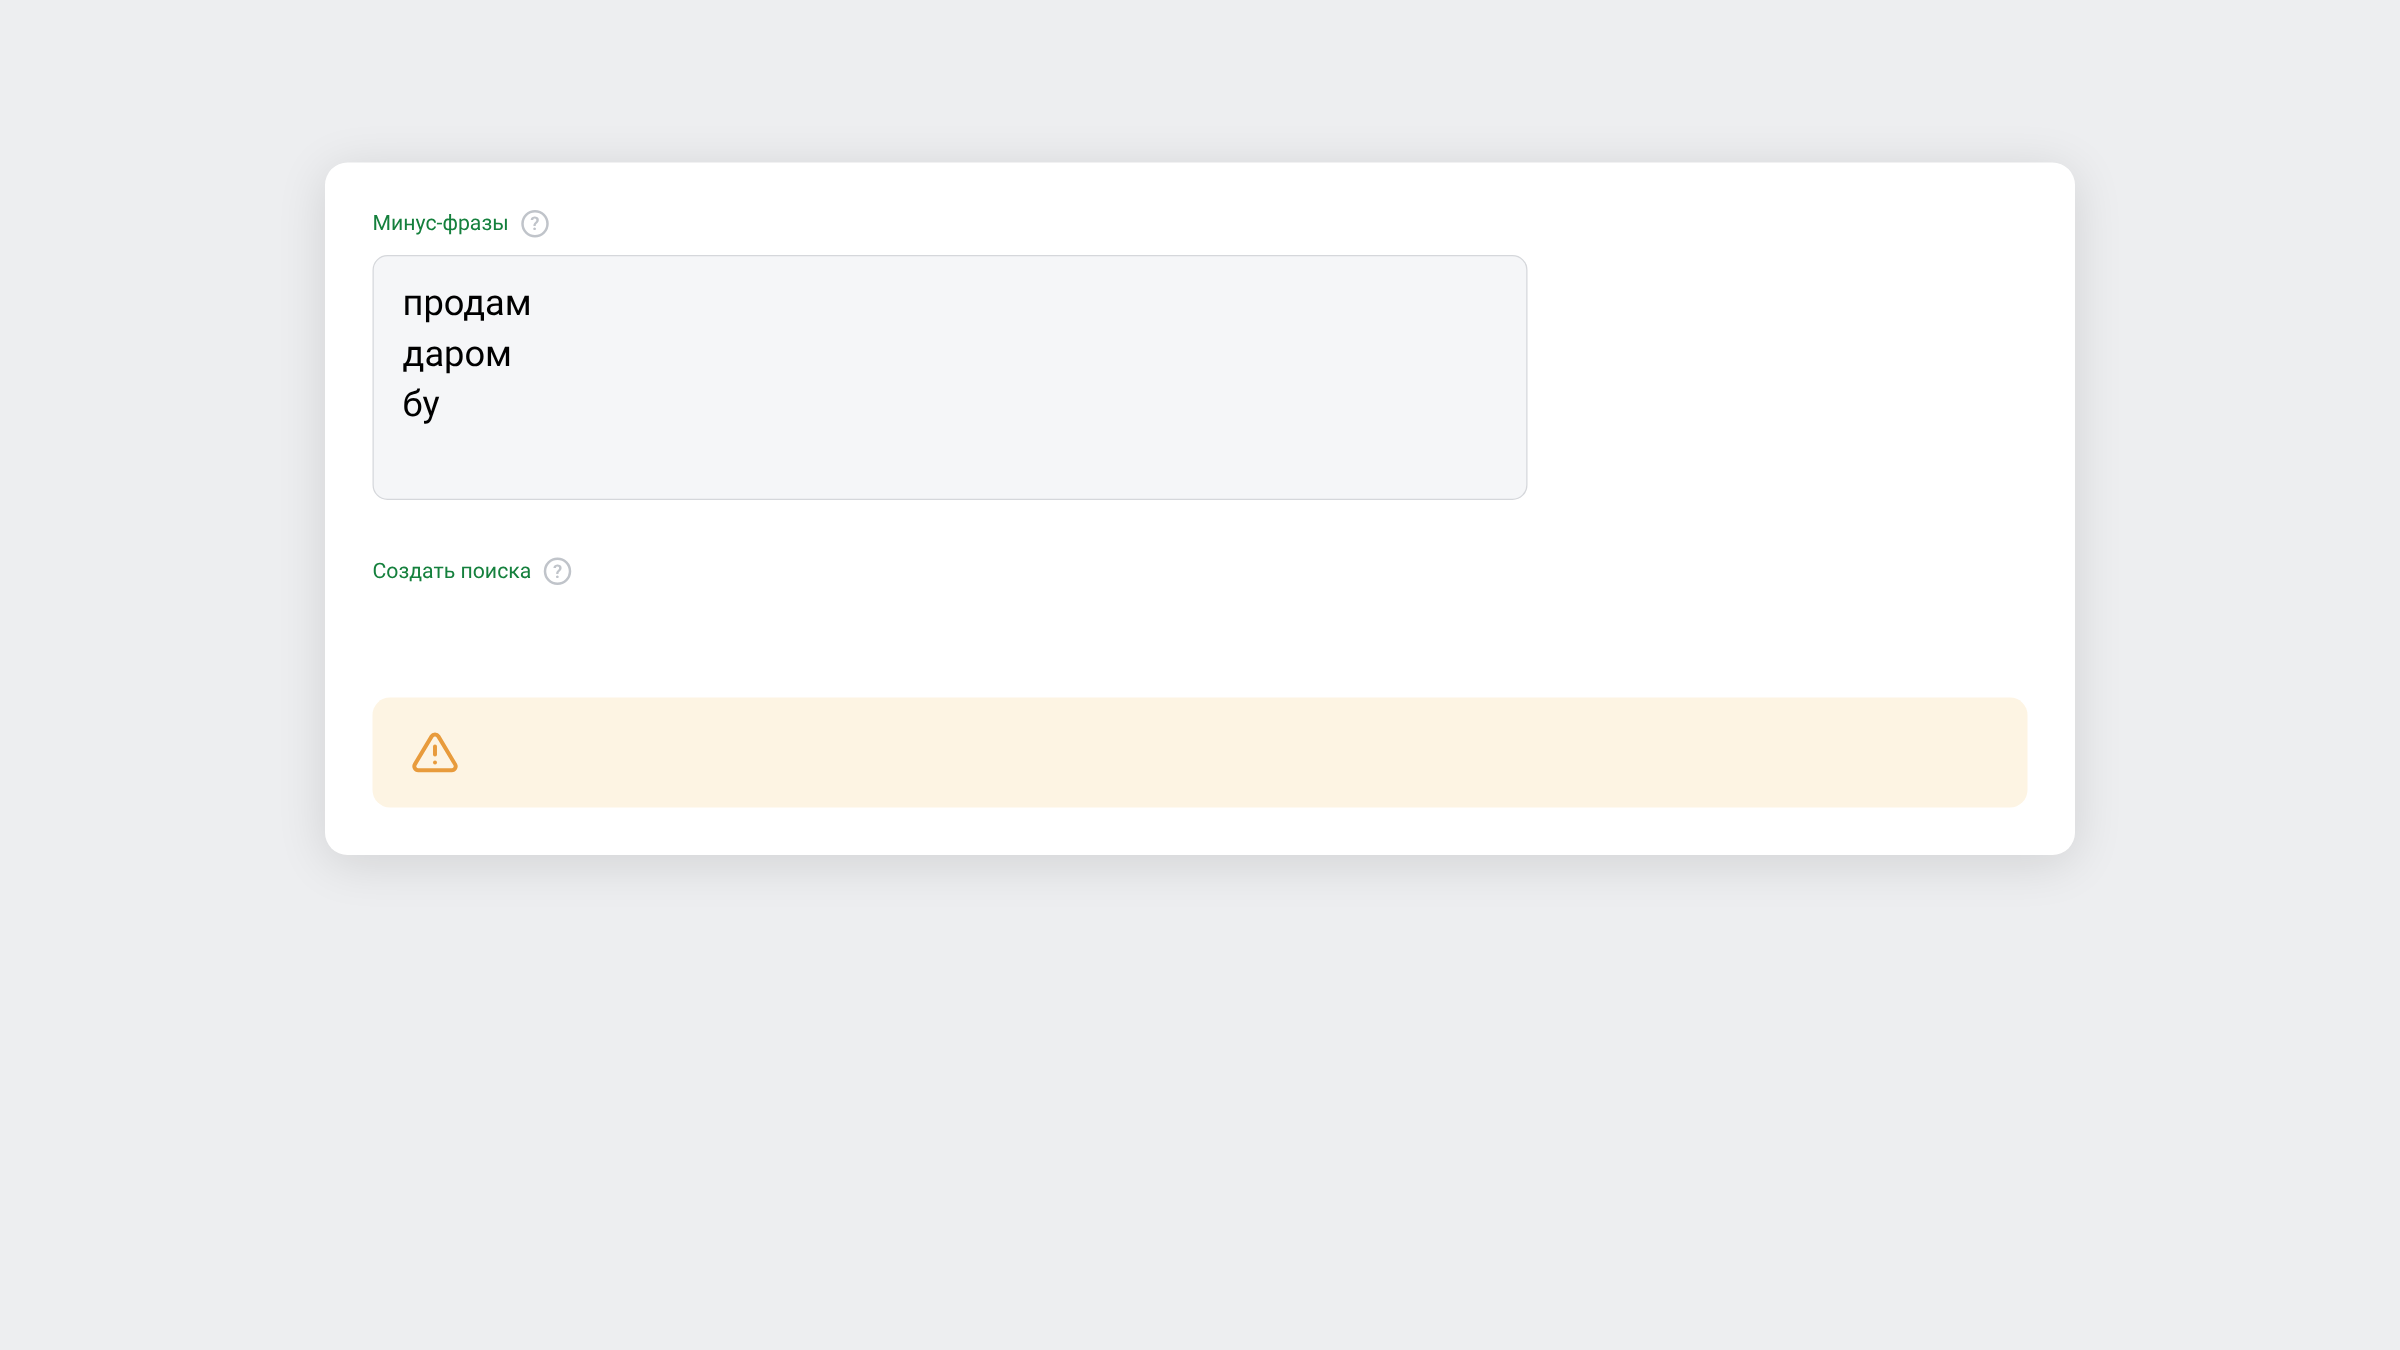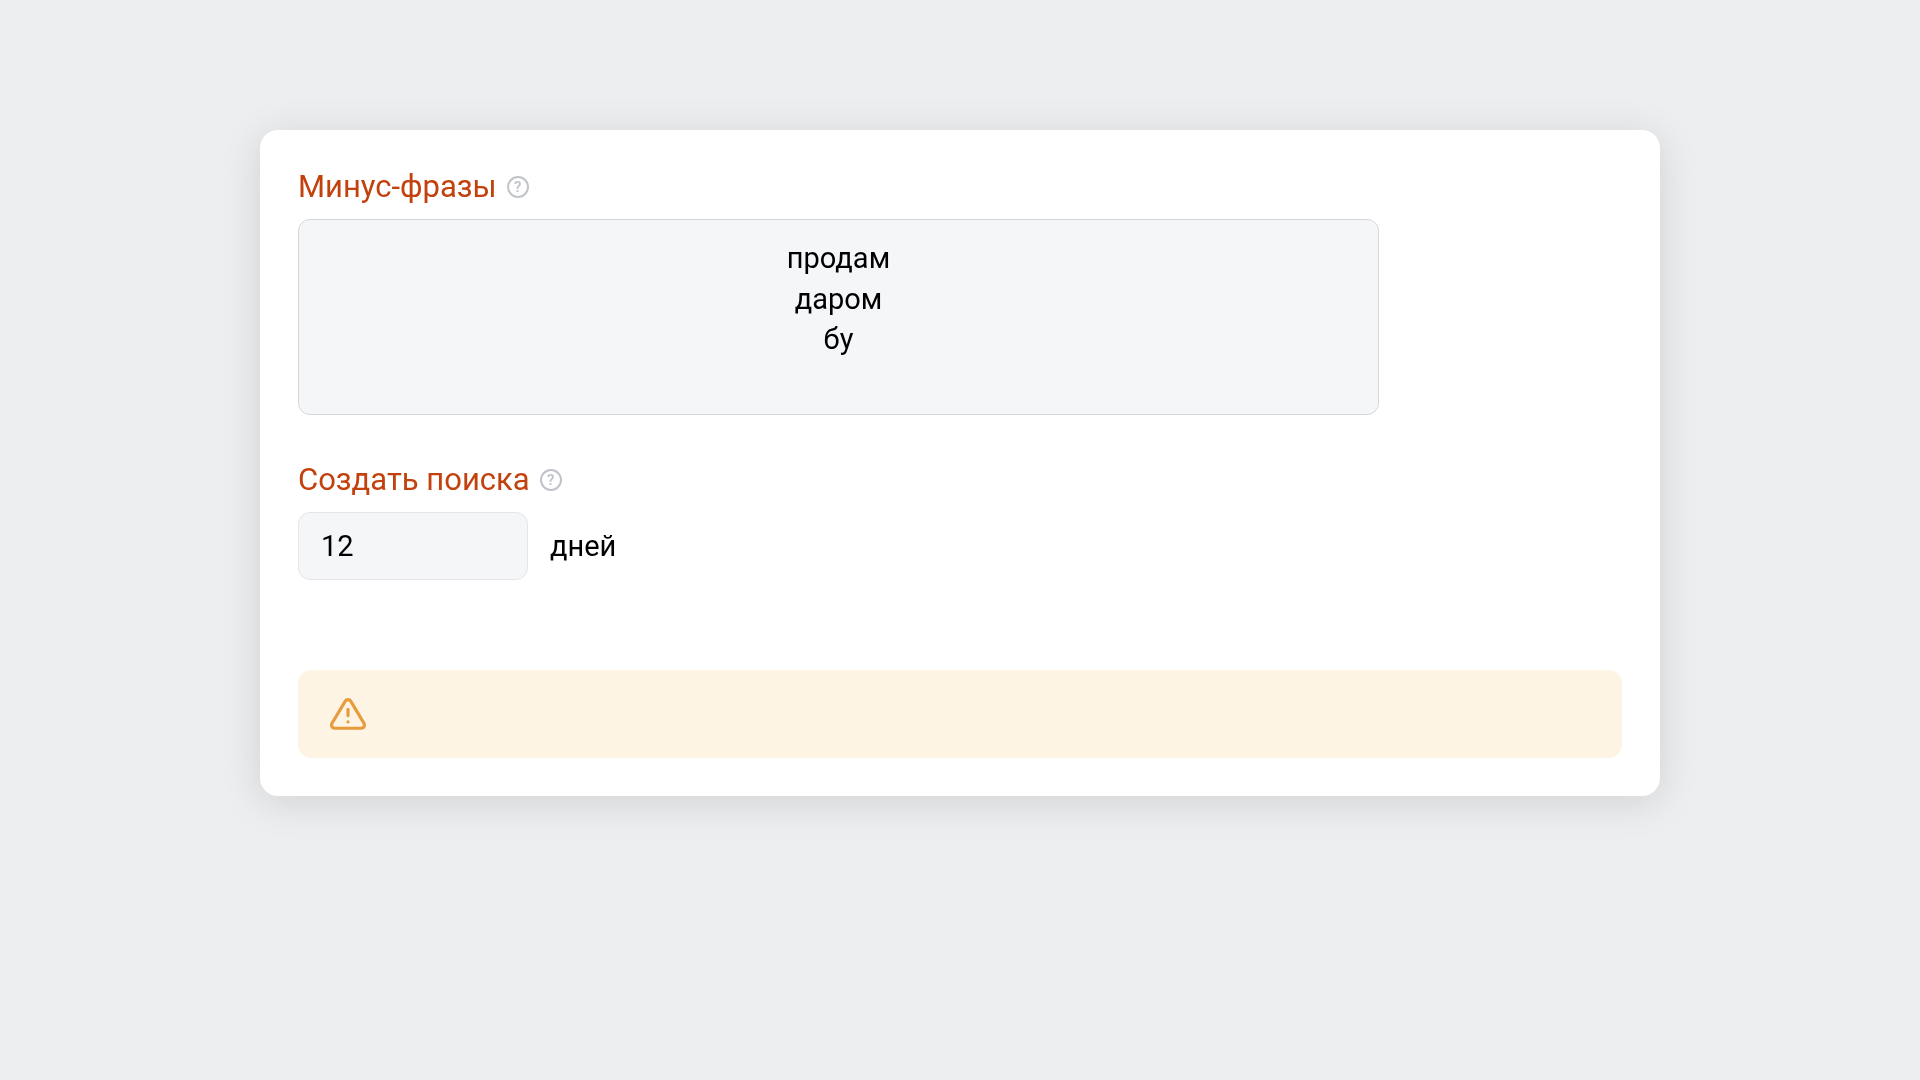--- a/index.html
+++ b/index.html
@@ -27,52 +27,51 @@
     .field-group {
       margin-bottom: 42px;
     }
     .field-label-row {
       display: flex;
       align-items: center;
       gap: 10px;
       margin-bottom: 14px;
     }
     .field-label {
-      font-size: 31px;
-      color: #c2410c;
+      font-size: 17px;
+      color: #15803d;
       font-weight: 400;
     }
     .help-icon {
       width: 22px;
       height: 22px;
       border: 2px solid #c0c4ca;
       border-radius: 50%;
       display: flex;
       align-items: center;
       justify-content: center;
       color: #c0c4ca;
       font-size: 15px;
       font-weight: 600;
       cursor: pointer;
     }
     .textarea-input {
-      width: 1081px;
+      width: 924px;
       min-height: 196px;
       background: #f5f6f8;
       border: 1px solid #d5d7db;
       border-radius: 12px;
       padding: 18px 23px;
       font-size: 29px;
       line-height: 1.4;
       color: #000000;
       font-family: inherit;
       resize: none;
       outline: none;
       white-space: pre-line;
-      text-align: center;
     }
     .period-row {
       display: flex;
       align-items: center;
       gap: 22px;
     }
     .number-input {
       width: 230px;
       height: 68px;
       background: #f5f6f8;
@@ -136,24 +135,20 @@
     <textarea class="textarea-input" style="">продам
 даром
 бу</textarea>
   </div>
 
   <div class="field-group">
     <div class="field-label-row">
       <span class="field-label">Создать поиска</span>
       <span class="help-icon">?</span>
     </div>
-    <div class="period-row">
-      <input type="text" class="number-input" value="12" style="">
-      <span class="unit-label">дней</span>
-    </div>
   </div>
 
   <div class="alert-banner">
     <div class="alert-icon">
       <svg width="38" height="38" viewBox="0 0 24 24" fill="none" stroke="#e89b3c" stroke-width="2" stroke-linecap="round" stroke-linejoin="round">
         <path d="M10.29 3.86L1.82 18a2 2 0 0 0 1.71 3h16.94a2 2 0 0 0 1.71-3L13.71 3.86a2 2 0 0 0-3.42 0z"></path>
         <line x1="12" y1="9" x2="12" y2="13"></line>
         <line x1="12" y1="17" x2="12.01" y2="17"></line>
       </svg>
     </div>

